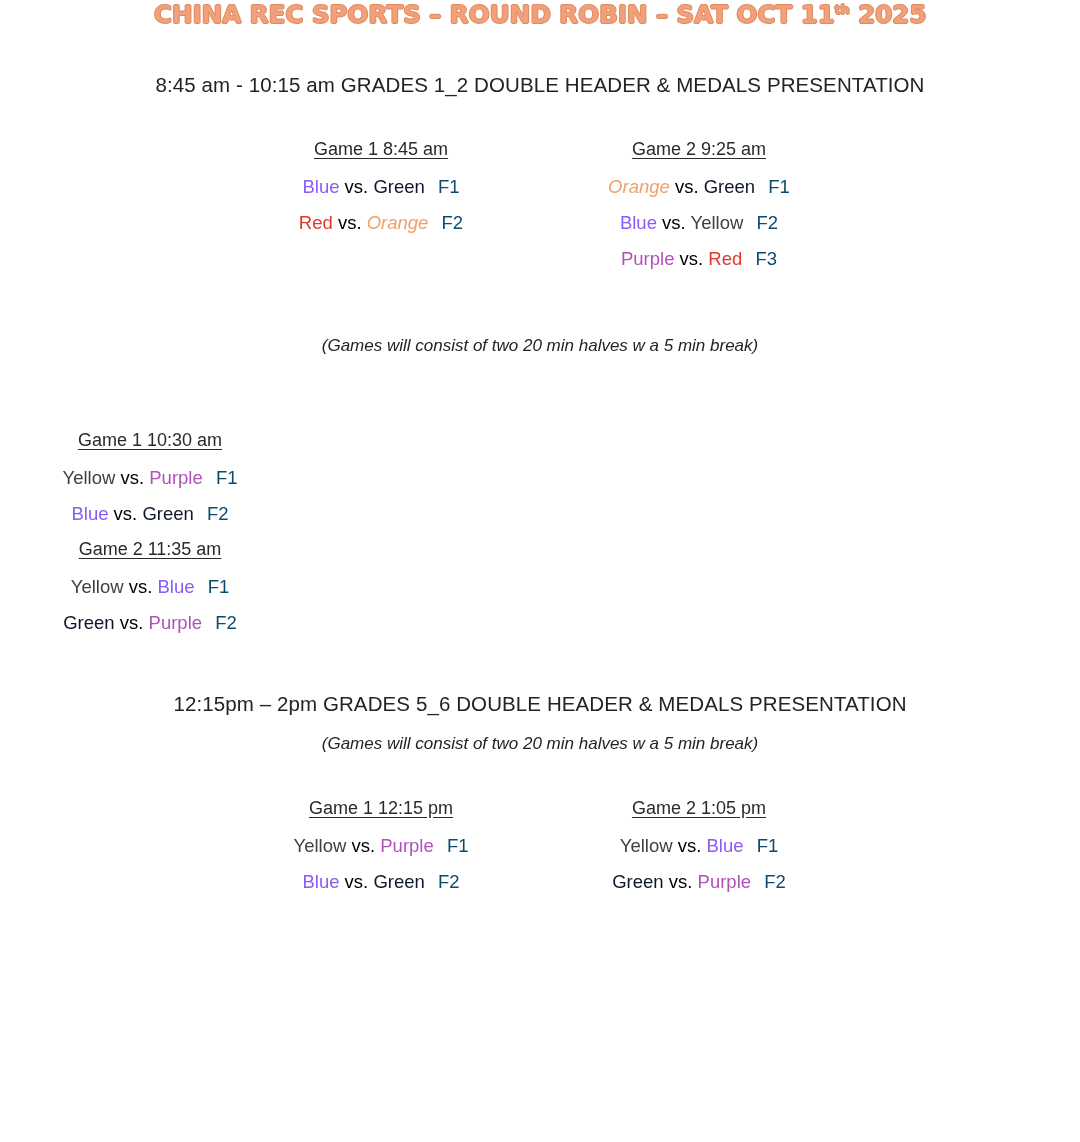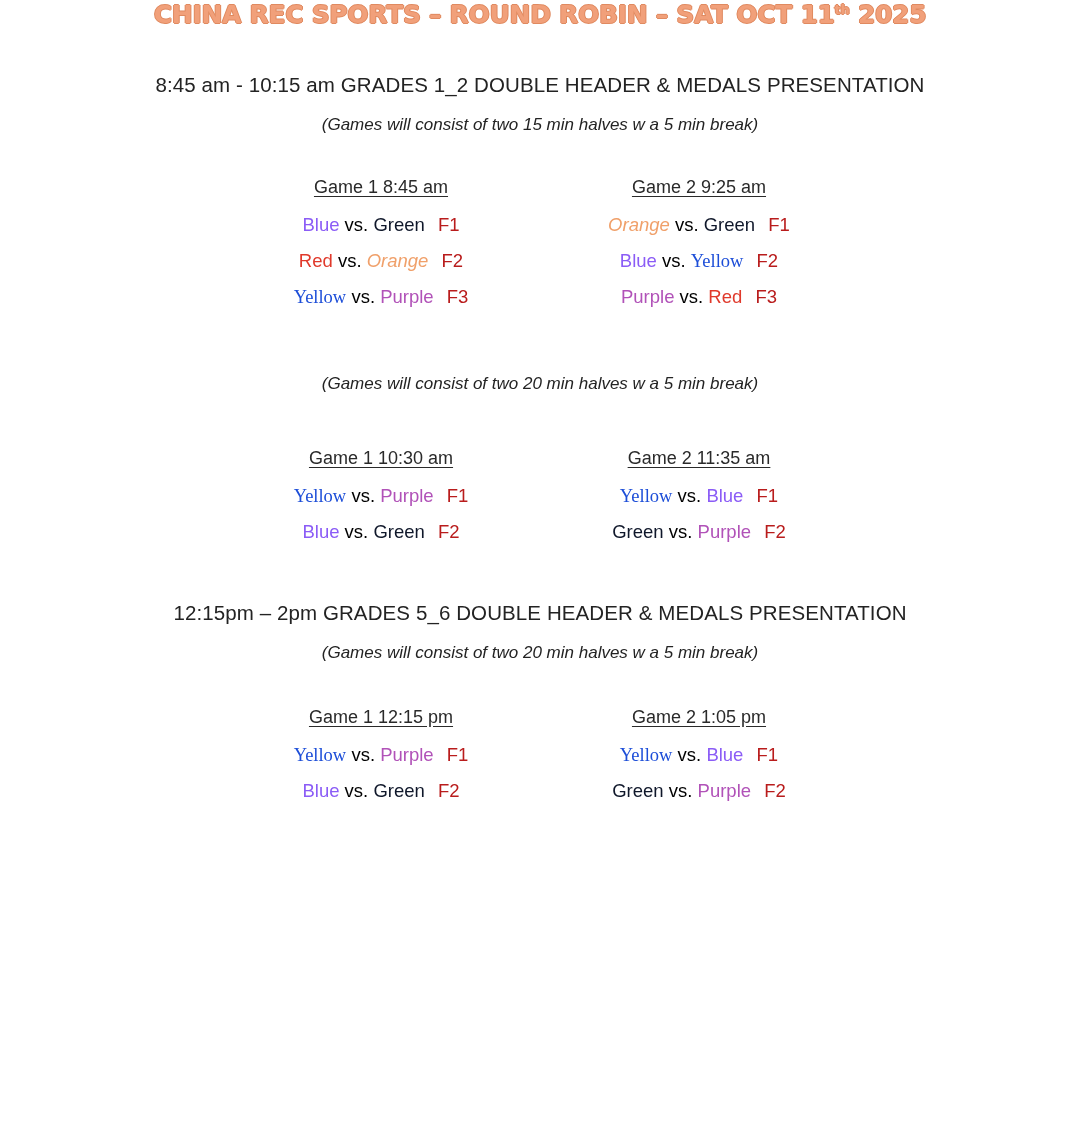--- a/index.html
+++ b/index.html
@@ -80,71 +80,64 @@
   .matchup {
     font-size: 18.5px;
     margin-bottom: 14px;
     white-space: nowrap;
     color: #232323;
   }
   .matchup .vs {
     color: #000000;
   }
   .matchup .field {
-    color: #b91c1c;
+    color: #0c4a6e;
     margin-left: 8px;
   }
 
   
   .c-blue   { color: #8b5cf6; }
   .c-green  { color: #0f172a; }
   .c-red    { color: #e0392b; }
   .c-orange { color: #f0a06a; font-style: italic; }
-  .c-yellow { color: #1d4ed8; font-family: Liberation Serif, serif; }
+  .c-yellow { color: #404040; }
   .c-purple { color: #b152b8; }
 
   
   .s1 .games { margin-top: 42px; }
-  .s2 .games { margin-top: 54px; }
+  .s2 .games { margin-top: 74px; flex-direction: column; }
   .s3 .games { margin-top: 44px; }
   .s2 { margin-top: 52px; }
   .s3 { margin-top: 44px; }
 </style>
 </head>
 <body>
 
 <div class="page">
 
   <div class="title">
     <span>CHINA REC SPORTS – ROUND ROBIN – SAT OCT 11</span><sup>th</sup><span> 2025</span>
   </div>
 
   <div class="session s1">
     <div class="session-header">8:45 am  -  10:15 am   GRADES 1_2    DOUBLE HEADER &amp; MEDALS PRESENTATION</div>
-    <div class="session-note">(Games will consist of two 15 min halves w a 5 min break)</div>
     <div class="games">
       <div class="game-col left">
         <div class="game-title">Game 1   8:45 am</div>
         <div class="matchup">
           <span class="c-blue">Blue</span>
           <span class="vs">vs.</span>
           <span class="c-green">Green</span>
           <span class="field">F1</span>
         </div>
         <div class="matchup">
           <span class="c-red">Red</span>
           <span class="vs">vs.</span>
           <span class="c-orange">Orange</span>
           <span class="field">F2</span>
-        </div>
-        <div class="matchup">
-          <span class="c-yellow">Yellow</span>
-          <span class="vs">vs.</span>
-          <span class="c-purple">Purple</span>
-          <span class="field">F3</span>
         </div>
       </div>
       <div class="game-col right">
         <div class="game-title">Game 2  9:25 am</div>
         <div class="matchup">
           <span class="c-orange">Orange</span>
           <span class="vs">vs.</span>
           <span class="c-green">Green</span>
           <span class="field">F1</span>
         </div>

